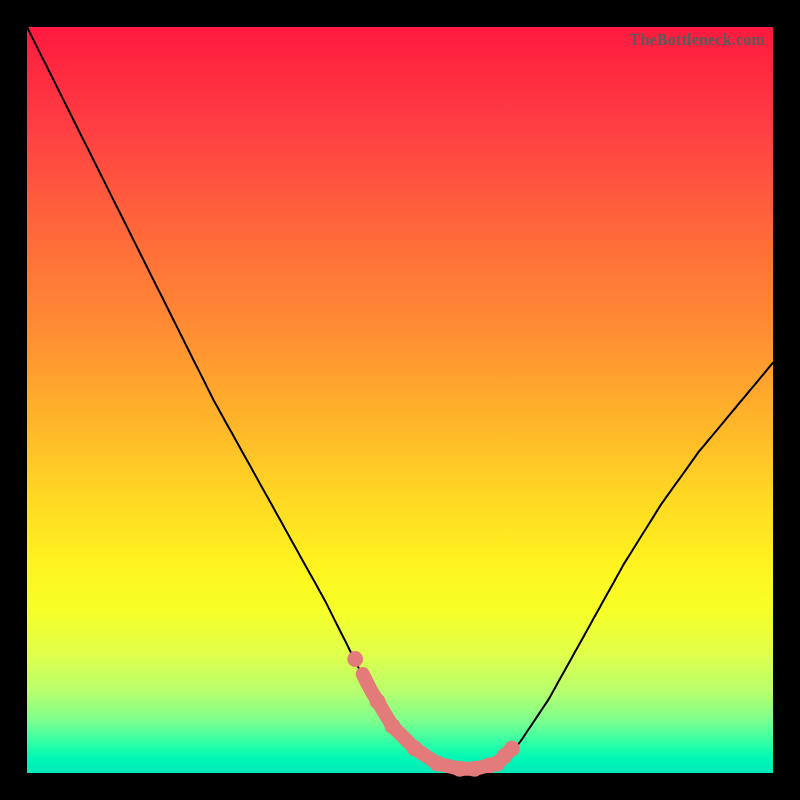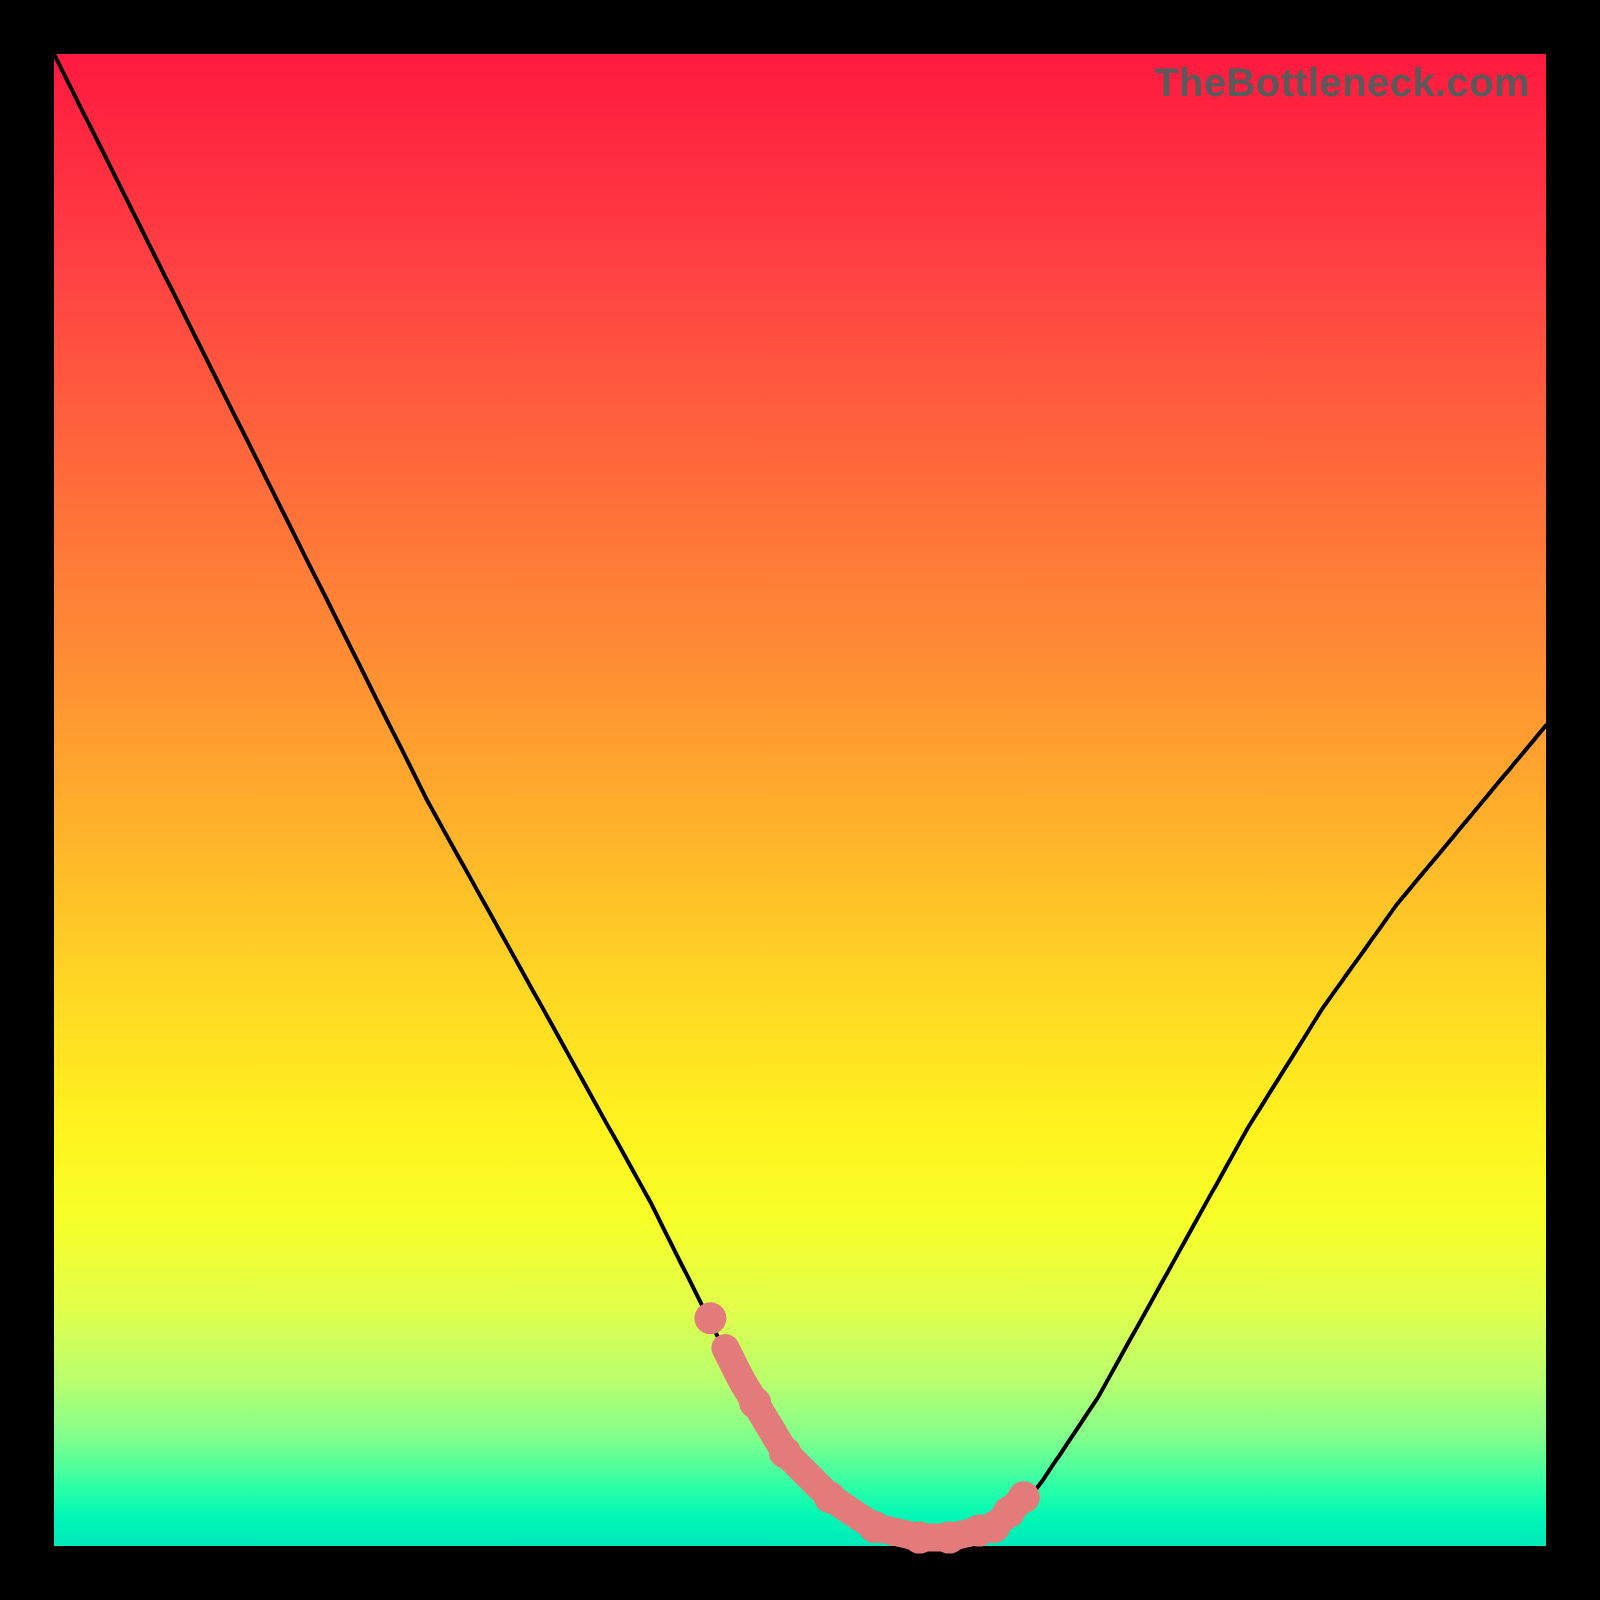--- a/index.html
+++ b/index.html
@@ -45,24 +45,25 @@
       #00f7b5 98%,
       #00e9b9 100%
     );
   }
 
   .watermark {
     position: absolute;
     top: 4px;
     right: 8px;
     color: #5a5a5a;
-    font-size: 20px;
+    font-size: 16px;
     font-weight: 600;
     letter-spacing: 0.2px;
     user-select: none;
+    font-family: Liberation Serif, serif;
   }
 
   svg.curve {
     position: absolute;
     left: 0;
     top: 0;
     width: 746px;
     height: 746px;
     overflow: visible;
   }

